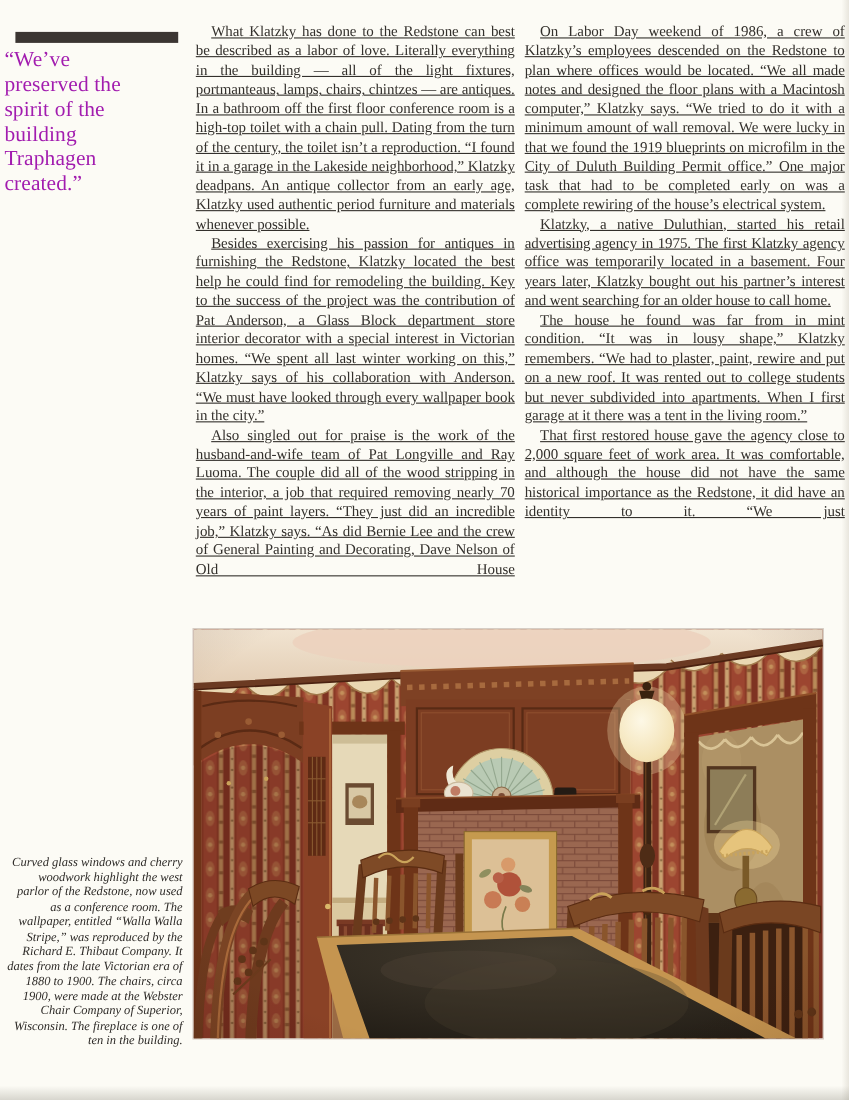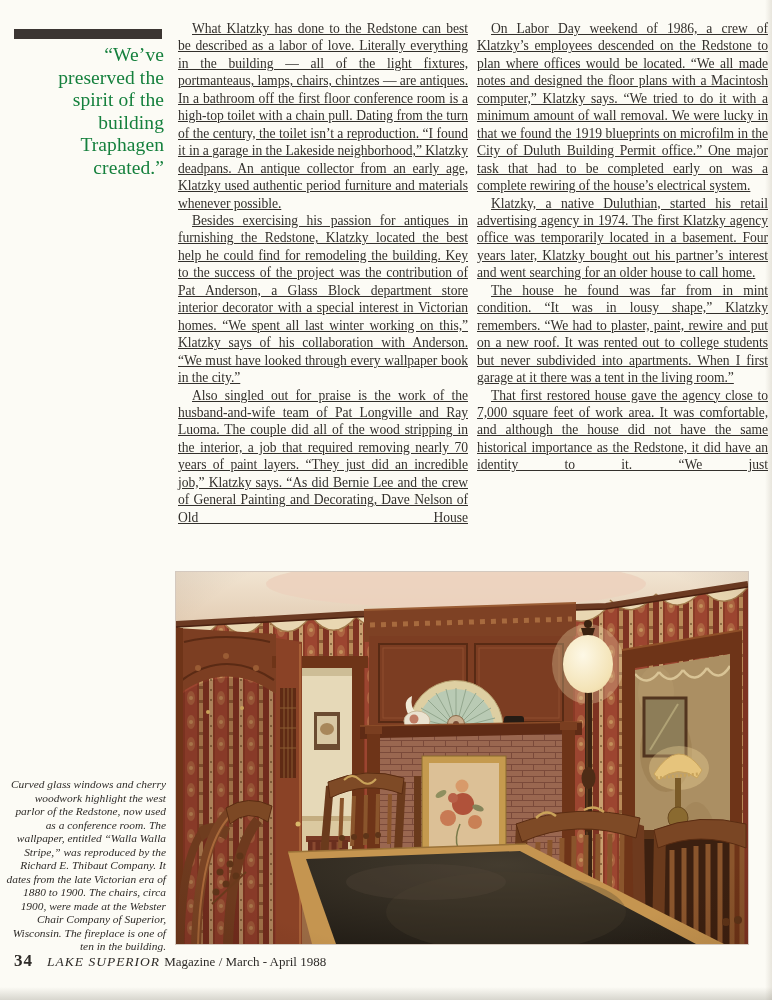--- a/index.html
+++ b/index.html
@@ -19,22 +19,22 @@
     content:"";position:absolute;top:0;bottom:0;right:0;width:7px;
     background:linear-gradient(to right, rgba(140,130,110,0), rgba(140,130,110,0.18));
     pointer-events:none;
   }
   .pq-rule{
     position:absolute;left:14px;top:29px;width:148px;height:10px;
     background:#3b3532;
   }
   .pullquote{
     position:absolute;left:4px;top:44px;width:160px;
-    font-size:19.5px;line-height:22.5px;text-align:right;
-    color:#15803d;white-space:pre-line;letter-spacing:.1px;
+    font-size:19.5px;line-height:22.5px;text-align:left;
+    color:#a21caf;white-space:pre-line;letter-spacing:.1px;
   }
   .col{
     position:absolute;top:20px;
     font-size:13.6px;line-height:17.45px;text-align:justify;
     letter-spacing:-0.05px;
   }
   .col1{left:178px;width:290px;}
   .col2{left:477px;width:291px;}
   .col p{margin:0;text-indent:0;}
   .col p.indent{text-indent:14px;text-decoration:underline;}
@@ -71,23 +71,23 @@
 created.”</div>
 
   <div class="col col1">
     <p class="indent">What Klatzky has done to the Redstone can best be described as a labor of love. Literally everything in the building — all of the light fixtures, portmanteaus, lamps, chairs, chintzes — are antiques. In a bathroom off the first floor conference room is a high-top toilet with a chain pull. Dating from the turn of the century, the toilet isn’t a reproduction. “I found it in a garage in the Lakeside neighborhood,” Klatzky deadpans. An antique collector from an early age, Klatzky used authentic period furniture and materials whenever possible.</p>
     <p class="indent">Besides exercising his passion for antiques in furnishing the Redstone, Klatzky located the best help he could find for remodeling the building. Key to the success of the project was the contribution of Pat Anderson, a Glass Block department store interior decorator with a special interest in Victorian homes. “We spent all last winter working on this,” Klatzky says of his collaboration with Anderson. “We must have looked through every wallpaper book in the city.”</p>
     <p class="indent runover">Also singled out for praise is the work of the husband-and-wife team of Pat Longville and Ray Luoma. The couple did all of the wood stripping in the interior, a job that required removing nearly 70 years of paint layers. “They just did an incredible job,” Klatzky says. “As did Bernie Lee and the crew of General Painting and Decorating, Dave Nelson of Old House</p>
   </div>
 
   <div class="col col2">
     <p class="indent">On Labor Day weekend of 1986, a crew of Klatzky’s employees descended on the Redstone to plan where offices would be located. “We all made notes and designed the floor plans with a Macintosh computer,” Klatzky says. “We tried to do it with a minimum amount of wall removal. We were lucky in that we found the 1919 blueprints on microfilm in the City of Duluth Building Permit office.” One major task that had to be completed early on was a complete rewiring of the house’s electrical system.</p>
-    <p class="indent">Klatzky, a native Duluthian, started his retail advertising agency in 1974. The first Klatzky agency office was temporarily located in a basement. Four years later, Klatzky bought out his partner’s interest and went searching for an older house to call home.</p>
+    <p class="indent">Klatzky, a native Duluthian, started his retail advertising agency in 1975. The first Klatzky agency office was temporarily located in a basement. Four years later, Klatzky bought out his partner’s interest and went searching for an older house to call home.</p>
     <p class="indent">The house he found was far from in mint condition. “It was in lousy shape,” Klatzky remembers. “We had to plaster, paint, rewire and put on a new roof. It was rented out to college students but never subdivided into apartments. When I first garage at it there was a tent in the living room.”</p>
-    <p class="indent runover">That first restored house gave the agency close to 7,000 square feet of work area. It was comfortable, and although the house did not have the same historical importance as the Redstone, it did have an identity to it. “We just</p>
+    <p class="indent runover">That first restored house gave the agency close to 2,000 square feet of work area. It was comfortable, and although the house did not have the same historical importance as the Redstone, it did have an identity to it. “We just</p>
   </div>
 
   <figure class="photo" aria-label="West parlor of the Redstone used as a conference room: striped Victorian wallpaper with swag border, cherry woodwork, fireplace with pleated fan ornament, glowing floor lamp, long oak-trimmed conference table and pressed-back chairs">
     <svg viewBox="0 0 572 372" preserveAspectRatio="none">
       <defs>
         <pattern id="wp" width="30" height="46" patternUnits="userSpaceOnUse">
           <rect width="30" height="46" fill="#9c4530"></rect>
           <rect x="0" width="3" height="46" fill="#7e3322"></rect>
           <rect x="3" width="4" height="46" fill="#c9a070"></rect>
           <circle cx="5" cy="6" r="1" fill="#7a5a34"></circle>
@@ -373,17 +373,14 @@
         <ellipse cx="330" cy="340" rx="120" ry="40" fill="#483f30" opacity="0.3"></ellipse>
         <ellipse cx="250" cy="310" rx="80" ry="18" fill="#57493a" opacity="0.3"></ellipse>
       </g>
 
       <rect width="572" height="372" fill="url(#vig)"></rect>
     </svg>
   </figure>
 
   <div class="caption">Curved glass windows and cherry woodwork highlight the west parlor of the Redstone, now used as a conference room. The wallpaper, entitled “Walla Walla Stripe,” was reproduced by the Richard E. Thibaut Company. It dates from the late Victorian era of 1880 to 1900. The chairs, circa 1900, were made at the Webster Chair Company of Superior, Wisconsin. The fireplace is one of ten in the building.</div>
 
-  <div class="footer">
-    <span class="pageno">34</span><span class="mag">LAKE SUPERIOR</span><span class="magrest">Magazine / March - April 1988</span>
-  </div>
 
 </div>
 
 </body></html>

